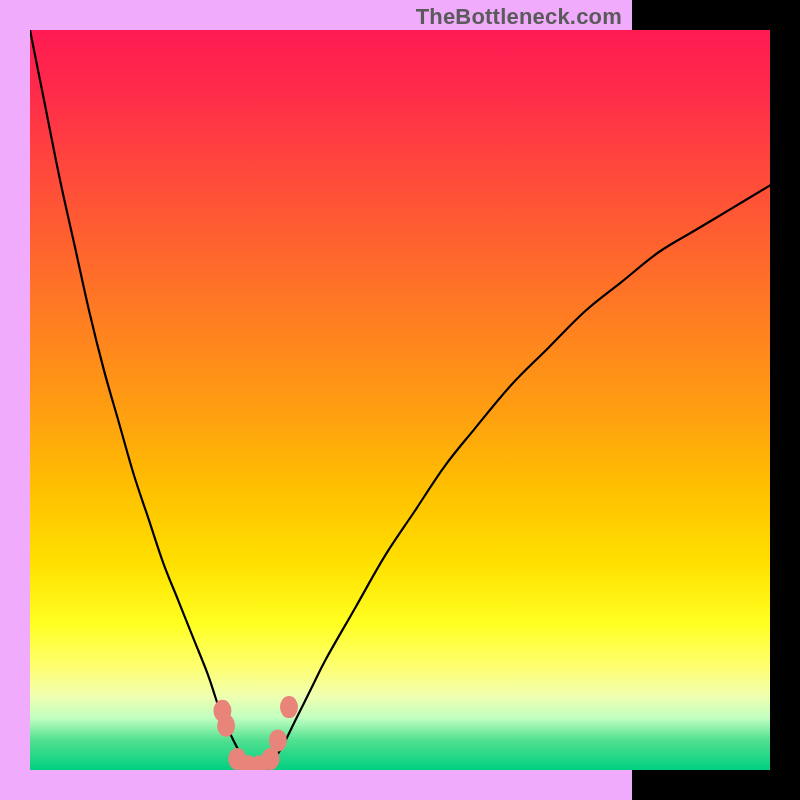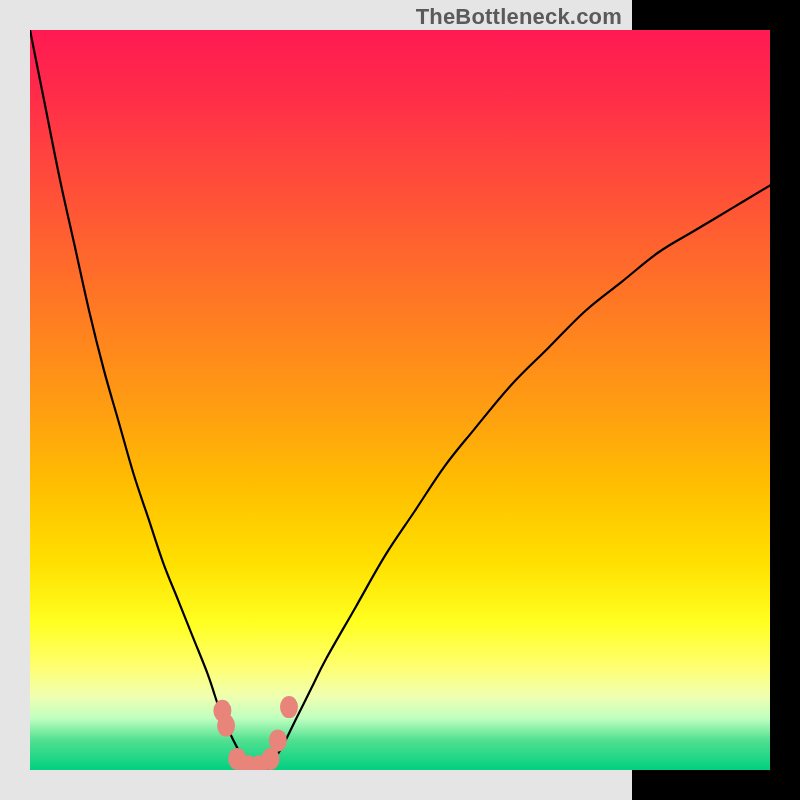--- a/index.html
+++ b/index.html
@@ -8,21 +8,21 @@
     width: 800px;
     height: 800px;
     background: #000;
     overflow: hidden;
     font-family: Arial, Helvetica, sans-serif;
   }
   .stage {
     position: relative;
     width: 632px;
     height: 800px;
-    background: #e5e5e5;
+    background: #f0abfc;
   }
   .plot {
     position: absolute;
     left: 30px;
     top: 30px;
     width: 740px;
     height: 740px;
     overflow: hidden;
   }
   .gradient {

